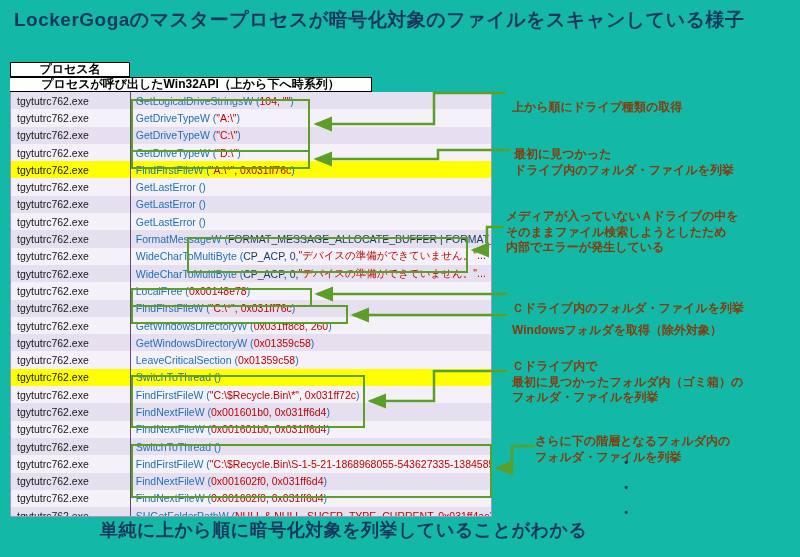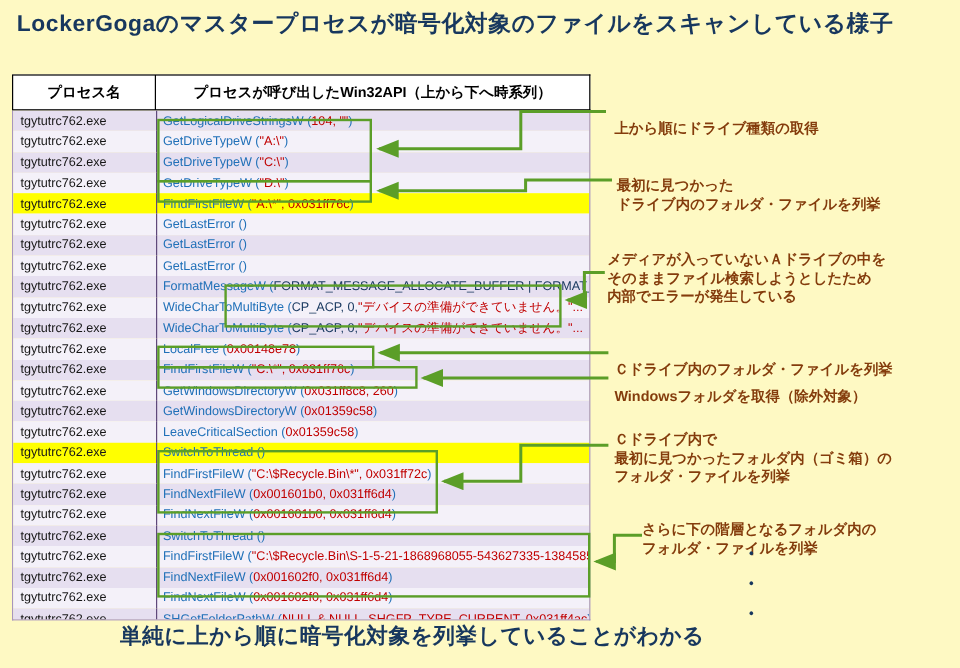--- a/index.html
+++ b/index.html
@@ -1,24 +1,24 @@
 <!DOCTYPE html>
 <html style="--title: #17375E; --annotation: #843C0C; --api: #2070B8; --arg: #C00000; --const: #17375E; --green: #5B9E28; --highlight: #FFFF00; --row_odd: #E6DFF0; --row_even: #F4F1F9;"><head>
 <meta charset="utf-8">
 <style>
   * { margin:0; padding:0; box-sizing:border-box; }
   html,body { background:#fff; }
   body { font-family:"Liberation Sans","DejaVu Sans",sans-serif; }
-  .page { position:relative; width:800px; height:557px; background:#fef9c3; overflow:hidden; }
+  .page { position:relative; width:800px; height:557px; background:#14b8a6; overflow:hidden; }
 
   .title  { position:absolute; left:14px;  top:7px;   font-size:19px; font-weight:bold; color:var(--title); letter-spacing:0.5px; }
   .footer { position:absolute; left:100px; top:518px; font-size:18px; font-weight:bold; color:var(--title); letter-spacing:0.5px; }
 
   .table-wrap { position:absolute; left:10px; top:62px; width:482px; }
-  .thead { display:flex; height:30px; }
+  .thead { display:flex; height:30px;flex-direction:column; }
   .th { border:1px solid #000; font-weight:bold; font-size:12px; color:#000; background:#fff;
         display:flex; align-items:center; justify-content:center; white-space:nowrap; overflow:hidden; }
   .th-process { width:120px; }
   .th-api { width:362px; border-left:none; }
 
   .tbody { height:425px; overflow:hidden; border-left:1px solid #A795BE; border-right:1px solid #A795BE; border-bottom:1px solid #A795BE; }
   .row { display:flex; height:17.3px; }
   .row:nth-child(odd)  { background:var(--row_odd); }
   .row:nth-child(even) { background:var(--row_even); }
   .row.hl { background:var(--highlight); }

